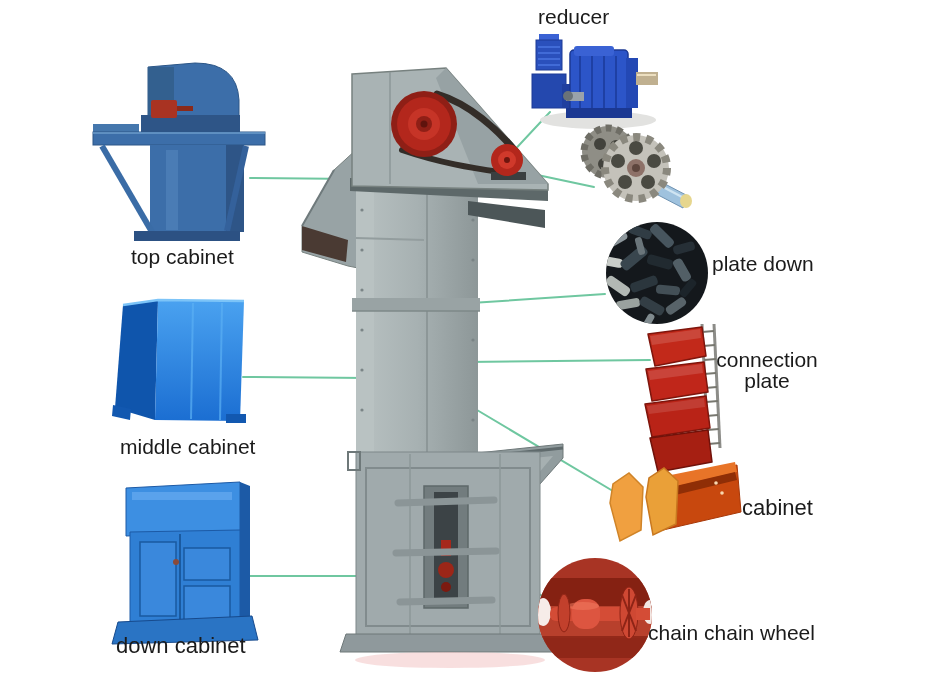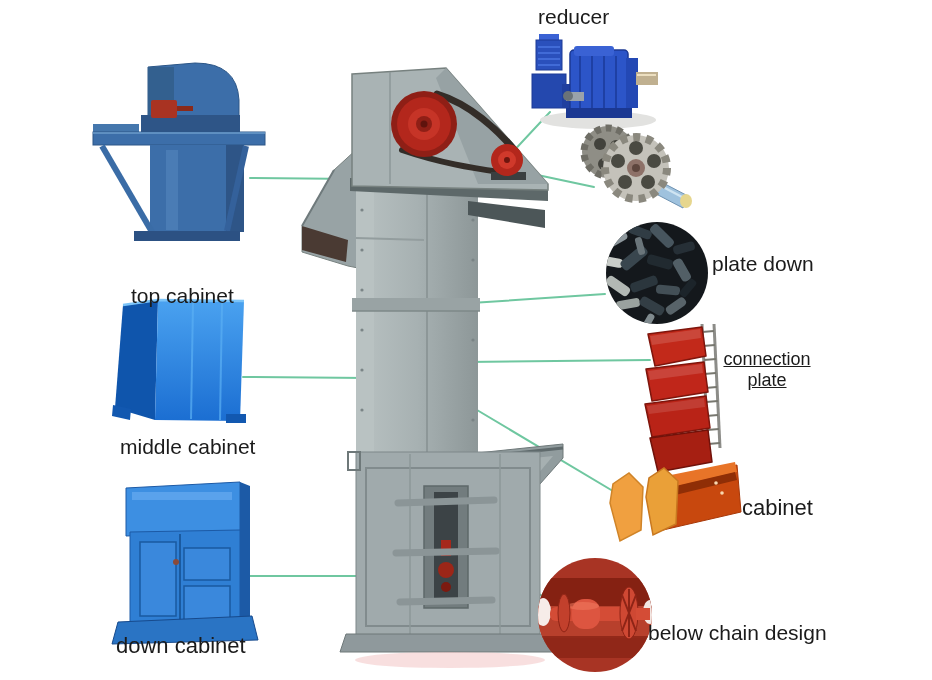--- a/index.html
+++ b/index.html
@@ -7,28 +7,28 @@
     position:relative;width:932px;height:680px;overflow:hidden;
     background:var(--background,#fff);
     font-family:"Liberation Sans", sans-serif;
     border-radius:14px;
   }
   .stage svg{position:absolute;left:0;top:0;}
   .part-label{
     position:absolute;color:var(--label-text,#1b1b1b);
     font-size:21px;line-height:22px;white-space:nowrap;
   }
-  .part-label.two-line{white-space:normal;text-align:center;font-size:18px;line-height:21px;text-decoration:underline;}
+  .part-label.two-line{white-space:normal;text-align:center;font-size:21px;line-height:21px;}
   .lbl-reducer{left:538px;top:6px;}
   .lbl-top-chain-wheel{left:673px;top:155px;}
   .lbl-plate-chain{left:712px;top:253px;}
   .lbl-connection-design{left:714px;top:349px;width:106px;}
   .lbl-bucket{left:742px;top:497px;font-size:22px;}
   .lbl-below-chain-wheel{left:648px;top:622px;}
-  .lbl-top-cabinet{left:131px;top:246px;margin-top:39px;}
+  .lbl-top-cabinet{left:131px;top:246px;}
   .lbl-middle-cabinet{left:120px;top:436px;}
   .lbl-down-cabinet{left:116px;top:635px;font-size:22px;}
 </style>
 </head>
 <body>
 
 <div class="stage">
 
 <svg width="932" height="680" viewBox="0 0 932 680">
   <defs>
@@ -311,17 +311,17 @@
   </g>
 </svg>
 
   <div class="part-label lbl-reducer">reducer</div>
   <div class="part-label lbl-plate-chain">plate down</div>
   <div class="part-label two-line lbl-connection-design">
     <span>connection</span><br>
     <span>plate</span>
   </div>
   <div class="part-label lbl-bucket">cabinet</div>
-  <div class="part-label lbl-below-chain-wheel">below chain design</div>
+  <div class="part-label lbl-below-chain-wheel">chain chain wheel</div>
   <div class="part-label lbl-top-cabinet">top cabinet</div>
   <div class="part-label lbl-down-cabinet">down cabinet</div>
   <div class="part-label lbl-middle-cabinet">middle cabinet</div>
 </div>
 
 </body></html>

